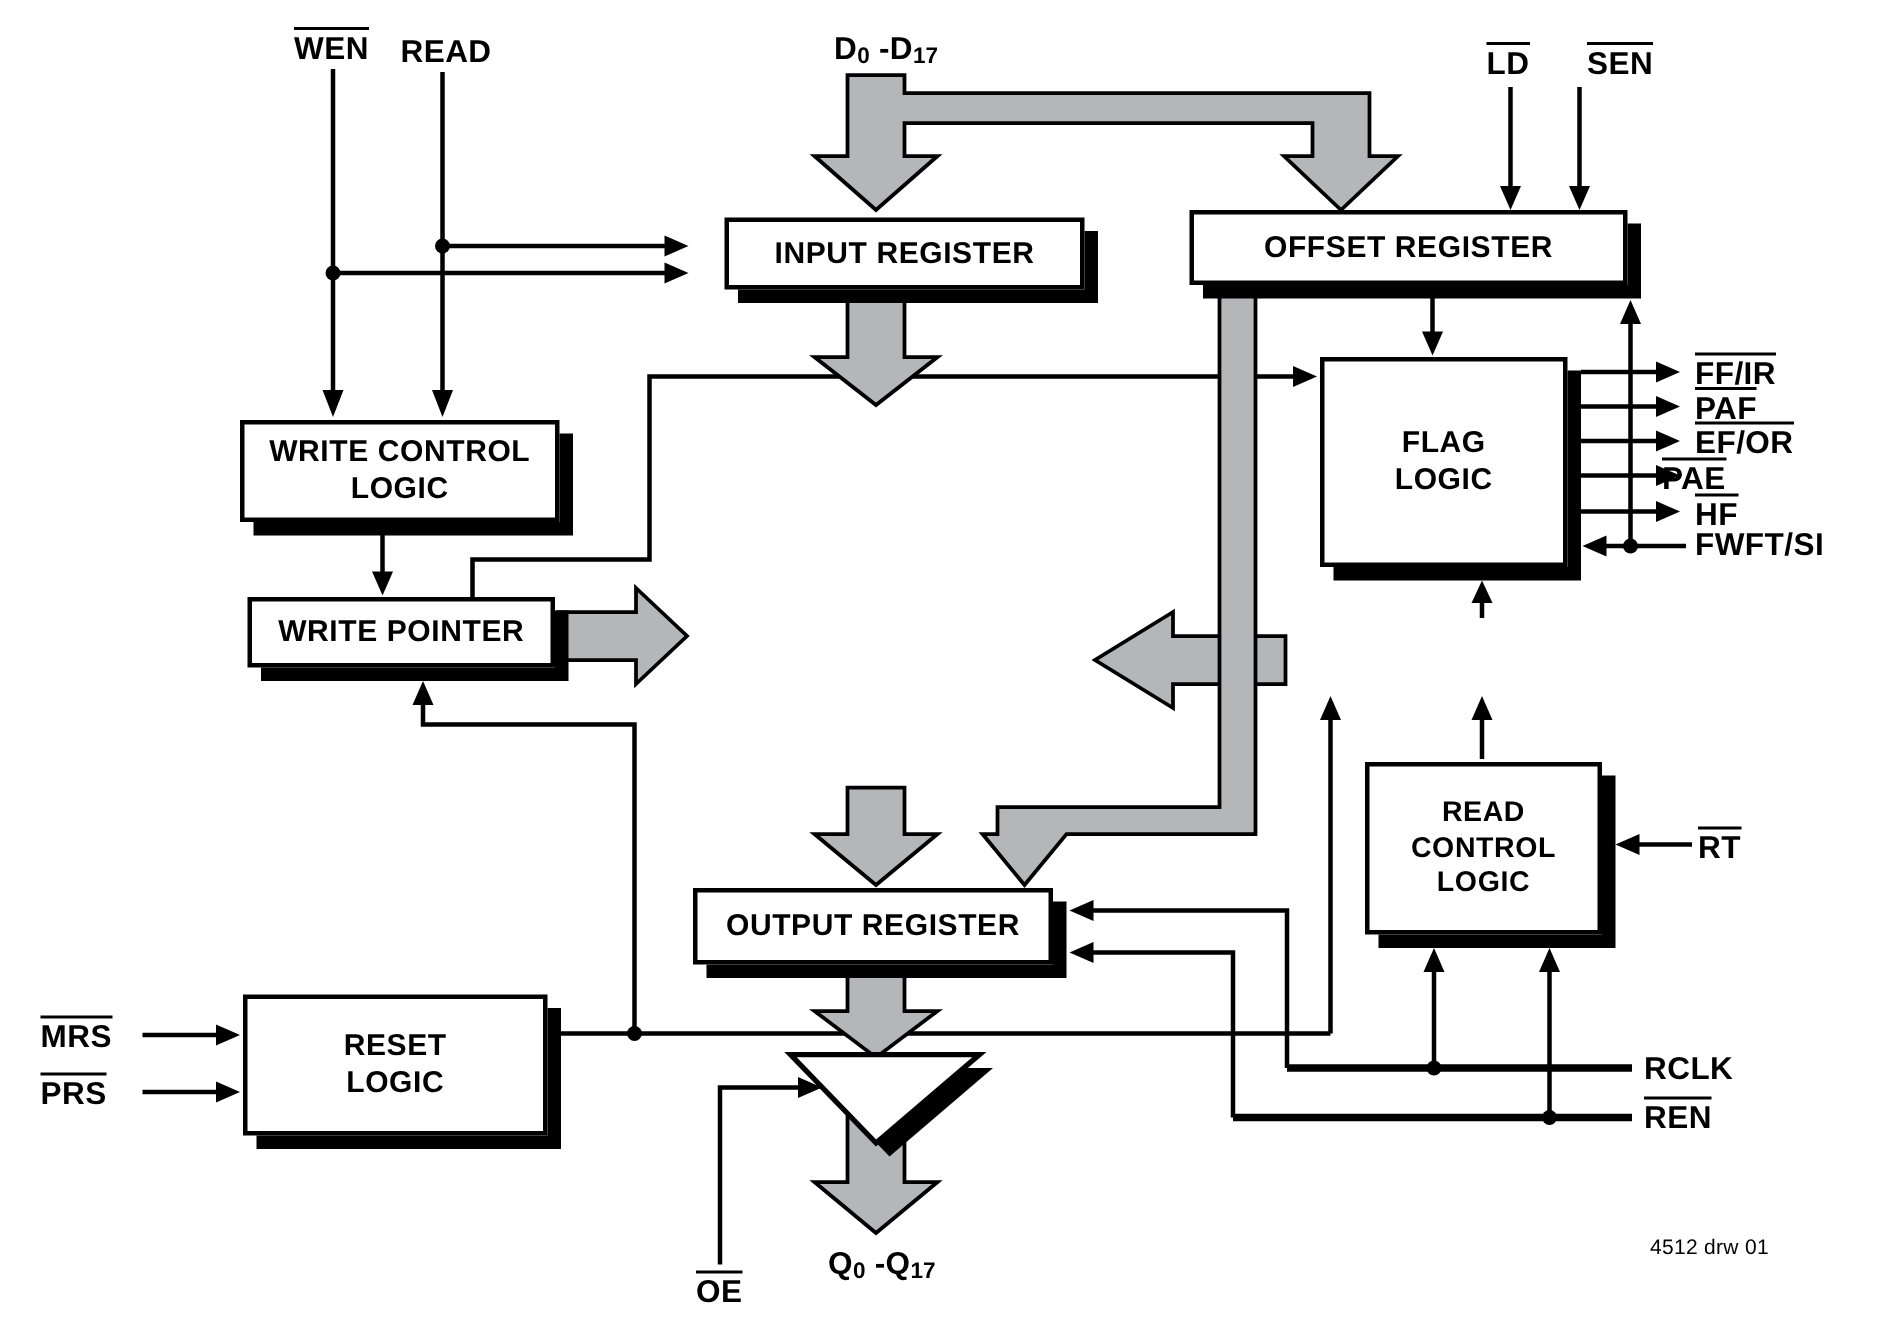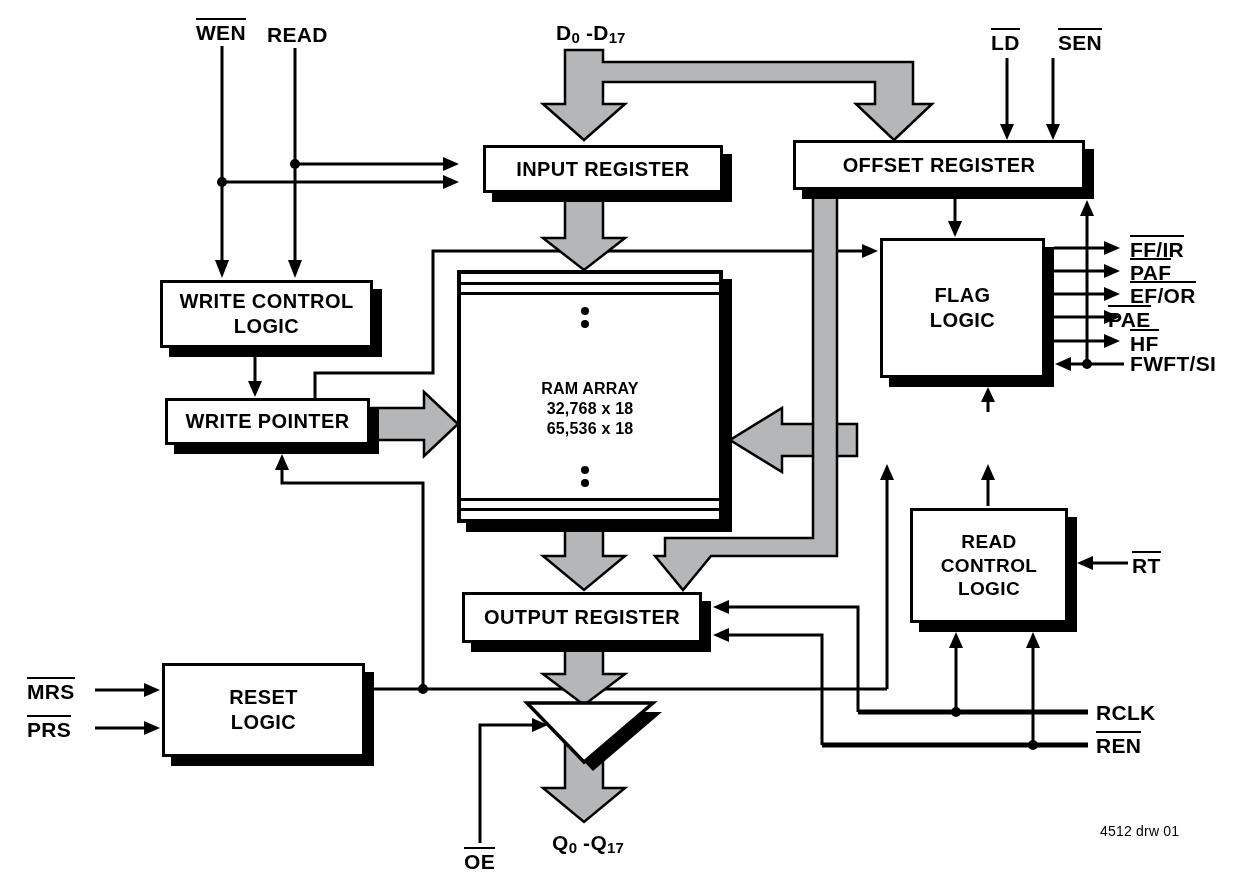--- a/index.html
+++ b/index.html
@@ -139,33 +139,20 @@
 
   <div class="blk small" style="left:910px;top:508px;width:158px;height:115px;">READ
 CONTROL
 LOGIC</div>
 
   <div class="blk" style="left:462px;top:592px;width:240px;height:51px;">OUTPUT REGISTER</div>
 
   <div class="blk" style="left:162px;top:663px;width:203px;height:94px;">RESET
 LOGIC</div>
 
-  <div class="blk" style="left:457px;top:270px;width:266px;height:253px;border-width:4px;">
-    <div class="ramline" style="top:8px;"></div>
-    <div class="ramline" style="top:18px;"></div>
-    <div class="ramline" style="bottom:18px;"></div>
-    <div class="ramline" style="bottom:8px;"></div>
-    <div class="ramdot" style="left:120px;top:33px;"></div>
-    <div class="ramdot" style="left:120px;top:46px;"></div>
-    <div class="ramdot" style="left:120px;top:192px;"></div>
-    <div class="ramdot" style="left:120px;top:205px;"></div>
-    <div class="ramtext">RAM ARRAY
-32,768 x 18
-65,536 x 18</div>
-  </div>
 
   <div class="sig" style="left:196px;top:18px;"><span class="ov">WEN</span></div>
   <div class="sig" style="left:267px;top:24px;"><span>READ</span></div>
 
   <div class="sig" style="left:556px;top:22px;"><span>D</span><span class="sub">0</span><span> -D</span><span class="sub">17</span></div>
 
   <div class="sig" style="left:991px;top:28px;"><span class="ov">LD</span></div>
   <div class="sig" style="left:1030px;top:28px;margin-left:28px;"><span class="ov">SEN</span></div>
 
   <div class="sig" style="left:1130px;top:235px;"><span class="ov">FF/IR</span></div>

